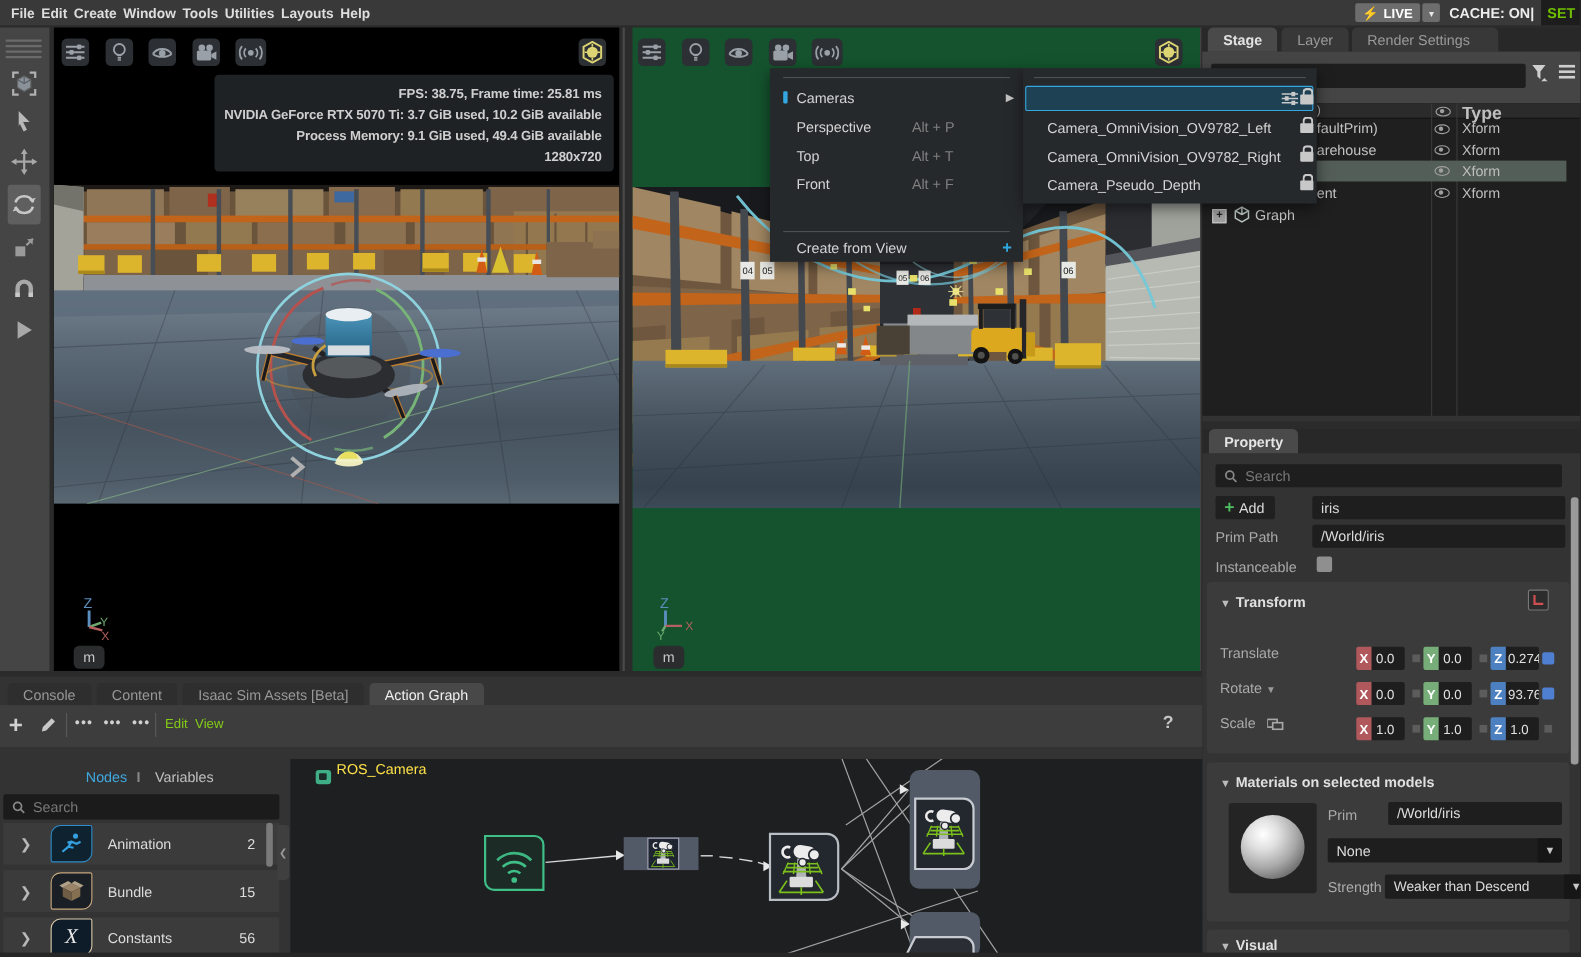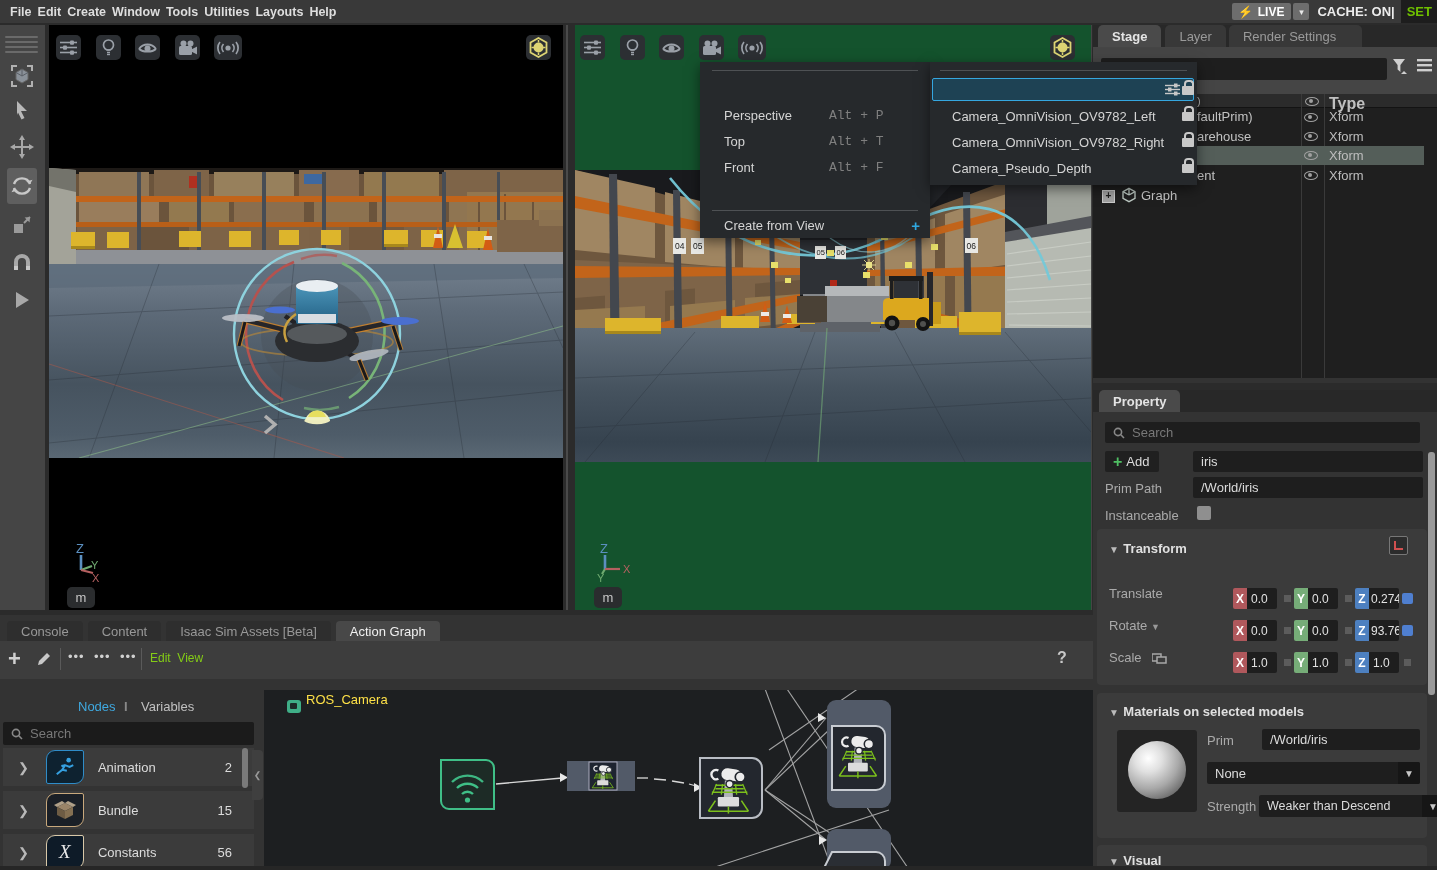--- a/index.html
+++ b/index.html
@@ -49,21 +49,21 @@
 .btab{height:20px;padding:0 14px;display:flex;align-items:center;font-size:13px;color:#989898;background:#2e2e2e;border-radius:4px 4px 0 0;margin-right:5px;}
 .btab.on{background:#484848;color:#f0f0f0;}
 #btool{position:absolute;left:0;top:26px;width:100%;height:38px;background:#3d3d3d;}
 #nodepanel{left:0;top:75px;width:264px;height:180px;background:#333;}
 #canvas{left:264px;top:75px;width:829px;height:180px;background:#1d1f21;}
 .lrow{position:absolute;left:3px;width:251px;height:38px;background:#3b3b3b;display:flex;align-items:center;}
 .licon{width:38px;height:34px;border-radius:9px 2px 9px 2px;margin-left:17px;display:flex;align-items:center;justify-content:center;box-sizing:border-box;}
 
 .menu{background:#26292c;box-shadow:0 4px 12px rgba(0,0,0,.5);}
 .mrow{position:absolute;left:0;width:100%;height:26px;display:flex;align-items:center;font-size:13px;color:#d4d4d4;}
-.mshort{position:absolute;left:129px;color:#7f7f7f;font-family:Liberation Mono, monospace;}
+.mshort{position:absolute;left:129px;color:#7f7f7f;}
 .bluebar{position:absolute;left:12px;width:4px;height:11px;background:#35a7e0;border-radius:1px;}
 .treetext{position:absolute;font-size:13px;color:#c2c2c2;}
 .xform{position:absolute;left:236px;font-size:13px;color:#bdbdbd;}
 .eye{position:absolute;left:211px;width:14px;height:9px;border:1.5px solid #a0a0a0;border-radius:50%;box-sizing:border-box;}
 .eye::after{content:"";position:absolute;left:3px;top:1px;width:4px;height:4px;background:#a0a0a0;border-radius:50%;}
 .lock{position:absolute;width:12px;height:9px;background:#c8c8c8;border-radius:1px;}
 .lock::before{content:"";position:absolute;left:2px;top:-6px;width:6px;height:8px;border:2px solid #c8c8c8;border-bottom:none;border-radius:4px 4px 0 0;}
 .dots{position:absolute;top:8px;font-size:13px;color:#d0d0d0;letter-spacing:1px;}
 .chev{color:#b8b8b8;font-size:13px;margin-left:15px;}
 .llabel{font-size:13px;color:#dcdcdc;margin-left:14px;}
@@ -329,20 +329,24 @@
           <polygon points="10.5,1 18.5,5.5 18.5,15.5 10.5,20 2.5,15.5 2.5,5.5" fill="none" stroke="#ddd473" stroke-width="1.8"></polygon>
           <circle cx="10.5" cy="10.5" r="5" fill="#ddd473"></circle>
           <g stroke="#ddd473" stroke-width="1.5">
             <line x1="10.5" y1="3" x2="10.5" y2="5.5"></line>
             <line x1="10.5" y1="15.5" x2="10.5" y2="18"></line>
             <line x1="3.5" y1="10.5" x2="6" y2="10.5"></line>
             <line x1="15" y1="10.5" x2="17.5" y2="10.5"></line>
           </g>
         </svg>
       </div>
+  <div class="stats">FPS: 38.75, Frame time: 25.81 ms<br>
+  NVIDIA GeForce RTX 5070 Ti: 3.7 GiB used, 10.2 GiB available<br>
+  Process Memory: 9.1 GiB used, 49.4 GiB available<br>
+  1280x720</div>
   <svg class="abs" style="left:20px;top:512px" width="40" height="45" viewBox="0 0 40 45">
     <text x="7" y="16" font-size="13" fill="#5b8fc0" font-family="Liberation Sans">Z</text>
     <line x1="12" y1="18" x2="12" y2="33" stroke="#5b8fc0" stroke-width="2.6"></line>
     <line x1="12" y1="33" x2="23" y2="29" stroke="#6faa70" stroke-width="2.2"></line>
     <text x="22" y="32" font-size="11" fill="#6faa70" font-family="Liberation Sans">Y</text>
     <line x1="12" y1="33" x2="24" y2="36" stroke="#b56060" stroke-width="2.2"></line>
     <text x="23" y="45" font-size="11" fill="#b56060" font-family="Liberation Sans">X</text>
   </svg>
   <div class="mbadge" style="left:18px;top:562px">m</div>
 </div>
@@ -861,20 +865,25 @@
     <div class="abs" style="left:23px;top:10px;width:14px;height:13px;background:#3fae87;border-radius:3px">
           <div class="abs" style="left:3px;top:3px;width:7px;height:6px;background:#1d2b28;border-radius:1px"></div>
         </div>
     <div class="abs" style="left:42px;top:2px;font-size:13px;color:#fde047">ROS_Camera</div>
   </div>
   <div class="abs" style="left:252px;top:135px;width:11px;height:50px;background:#3f3f3f;border-radius:0 4px 4px 0;display:flex;align-items:center;justify-content:center;color:#999;font-size:9px">❮</div>
 </div>
 
 <div id="menu1" class="menu abs" style="left:700px;top:62px;width:230px;height:176px">
   <div class="abs" style="left:12px;top:8px;width:206px;height:1px;background:#4e5154"></div>
+  <div class="mrow" style="top:14px">
+        <span class="bluebar" style="top:7px"></span>
+        <span style="margin-left:24px">Cameras</span>
+        <span style="position:absolute;right:8px;color:#c0c0c0;font-size:10px">▶</span>
+      </div>
   <div class="mrow" style="top:40px">
         <span style="margin-left:24px">Perspective</span>
         <span class="mshort">Alt + P</span>
       </div>
   <div class="mrow" style="top:66px">
         <span style="margin-left:24px">Top</span>
         <span class="mshort">Alt + T</span>
       </div>
   <div class="mrow" style="top:92px">
         <span style="margin-left:24px">Front</span>

